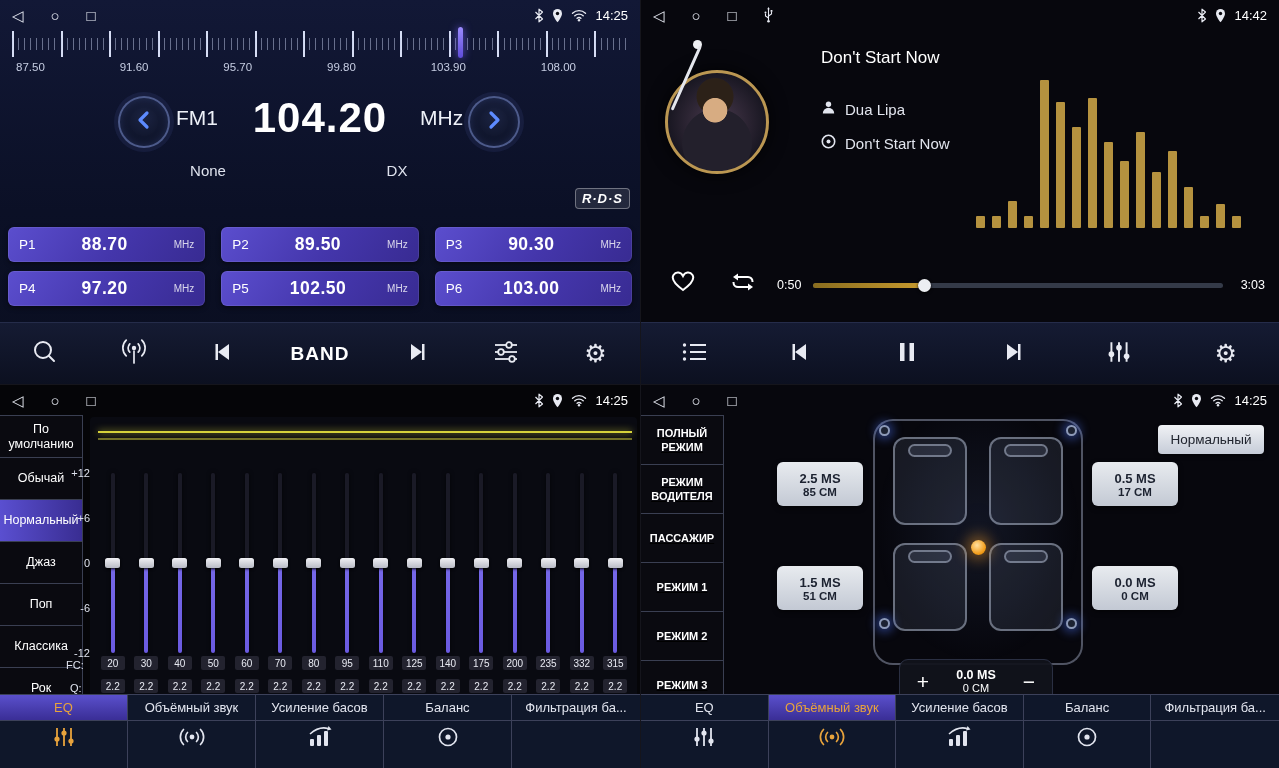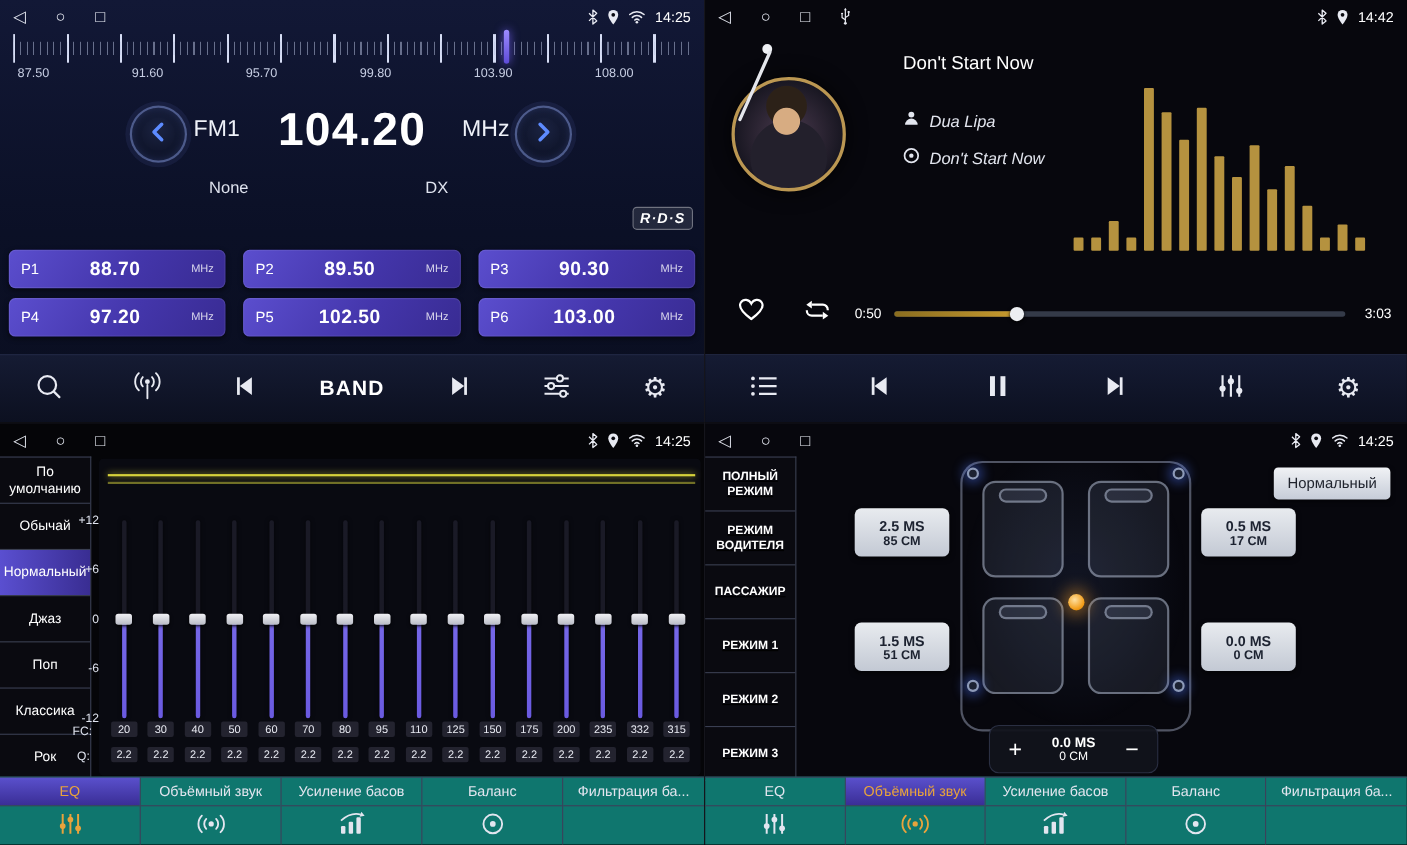--- a/index.html
+++ b/index.html
@@ -49,34 +49,34 @@
   .album-art { position:absolute; left:24px; top:70px; width:104px; height:104px; border-radius:50%; border:3px solid #bb9752;
     background:
       radial-gradient(circle at 48% 38%, #d7ac82 0 15%, rgba(215,172,130,0) 16%),
       radial-gradient(circle at 48% 24%, #2c2118 0 20%, rgba(44,33,24,0) 21%),
       radial-gradient(circle at 50% 72%, #23202c 0 40%, rgba(35,32,44,0) 41%),
       radial-gradient(circle at 50% 50%, #4a3a4e 0%, #191722 70%);
     box-shadow:0 0 18px rgba(0,0,0,.8); }
   .tonearm { position:absolute; left:58px; top:46px; width:2.5px; height:70px; background:#e4e6ec; transform:rotate(24deg); transform-origin:top center; border-radius:2px; }
   .tonearm-knob { position:absolute; left:52px; top:40px; width:9px; height:9px; border-radius:50%; background:#eef0f4; }
   .track-title { position:absolute; left:180px; top:48px; font-size:17px; color:#fff; }
-  .meta-row { position:absolute; left:180px; display:flex; align-items:flex-end; gap:9px; color:#e2e5ee; font-size:15px;font-style:italic; }
+  .meta-row { position:absolute; left:180px; display:flex; align-items:center; gap:9px; color:#e2e5ee; font-size:15px; }
   .meta-artist { top:100px; } .meta-album { top:134px; }
   .spectrum { position:absolute; left:335px; top:80px; width:290px; height:148px; display:flex; align-items:flex-end; gap:7px; }
   .spec-bar { width:9px; background:#b5923f; border-radius:1px; }
   .heart-btn { position:absolute; left:28px; top:268px; color:#fff; }
   .repeat-btn { position:absolute; left:88px; top:271px; color:#fff; }
   .elapsed { position:absolute; left:136px; top:278px; font-size:12.5px; color:#fff; }
   .duration { position:absolute; right:14px; top:278px; font-size:12.5px; color:#fff; }
   .progress-track { position:absolute; left:172px; right:56px; top:283px; height:4.5px; background:#343a48; border-radius:3px; }
   .progress-fill { height:100%; background:linear-gradient(90deg,#8a6d1f,#c79a2e); border-radius:3px; }
   .progress-knob { position:absolute; top:-4px; width:13px; height:13px; border-radius:50%; background:#eceef2; box-shadow:0 1px 3px #000; }
 
   
-  .tabbar { position:absolute; left:0; right:0; bottom:0; height:62px; background:#0f766e; border-top:1px solid #3c415a; display:grid; grid-template-columns:repeat(5,1fr); z-index:8; }
+  .tabbar { position:absolute; left:0; right:0; bottom:0; height:74px; background:#0f172a; border-top:1px solid #3c415a; display:grid; grid-template-columns:repeat(5,1fr); z-index:8; }
   .tab { display:flex; flex-direction:column; border-right:1px solid #3c415a; color:#e2e5ef; }
   .tab:last-child { border-right:none;gap:38px; }
   .tab-label { height:26px; display:flex; align-items:center; justify-content:center; font-size:13px; border-bottom:1px solid #3c415a; white-space:nowrap; overflow:hidden; }
   .tab.selected { color:#e8a33c; }
   .tab.selected .tab-label { background:linear-gradient(180deg,#5a50cc,#3a2e96); }
   .tab-icon { height:31px; display:flex; align-items:center; justify-content:center; }
 
   
   .eq-sidebar { position:absolute; left:0; top:30px; width:83px; bottom:58px; background:#0a0a10; border-right:1px solid #3a3f52; border-top:1px solid #3a3f52; display:flex; flex-direction:column; }
   .eq-preset { flex:1; display:flex; align-items:center; justify-content:center; text-align:center; color:#fff; font-size:12.5px; border-bottom:1px solid #3a3f52; padding:2px 4px; line-height:1.15; }
@@ -541,21 +541,21 @@
         <div class="eq-cell">20</div>
         <div class="eq-cell">30</div>
         <div class="eq-cell">40</div>
         <div class="eq-cell">50</div>
         <div class="eq-cell">60</div>
         <div class="eq-cell">70</div>
         <div class="eq-cell">80</div>
         <div class="eq-cell">95</div>
         <div class="eq-cell">110</div>
         <div class="eq-cell">125</div>
-        <div class="eq-cell">150</div>
+        <div class="eq-cell">140</div>
         <div class="eq-cell">175</div>
         <div class="eq-cell">200</div>
         <div class="eq-cell">235</div>
         <div class="eq-cell">332</div>
         <div class="eq-cell">315</div>
       </div>
     <div class="eq-rowlabel q-label">Q:</div>
     <div class="eq-qrow">
         <div class="eq-cell">2.2</div>
         <div class="eq-cell">2.2</div>

